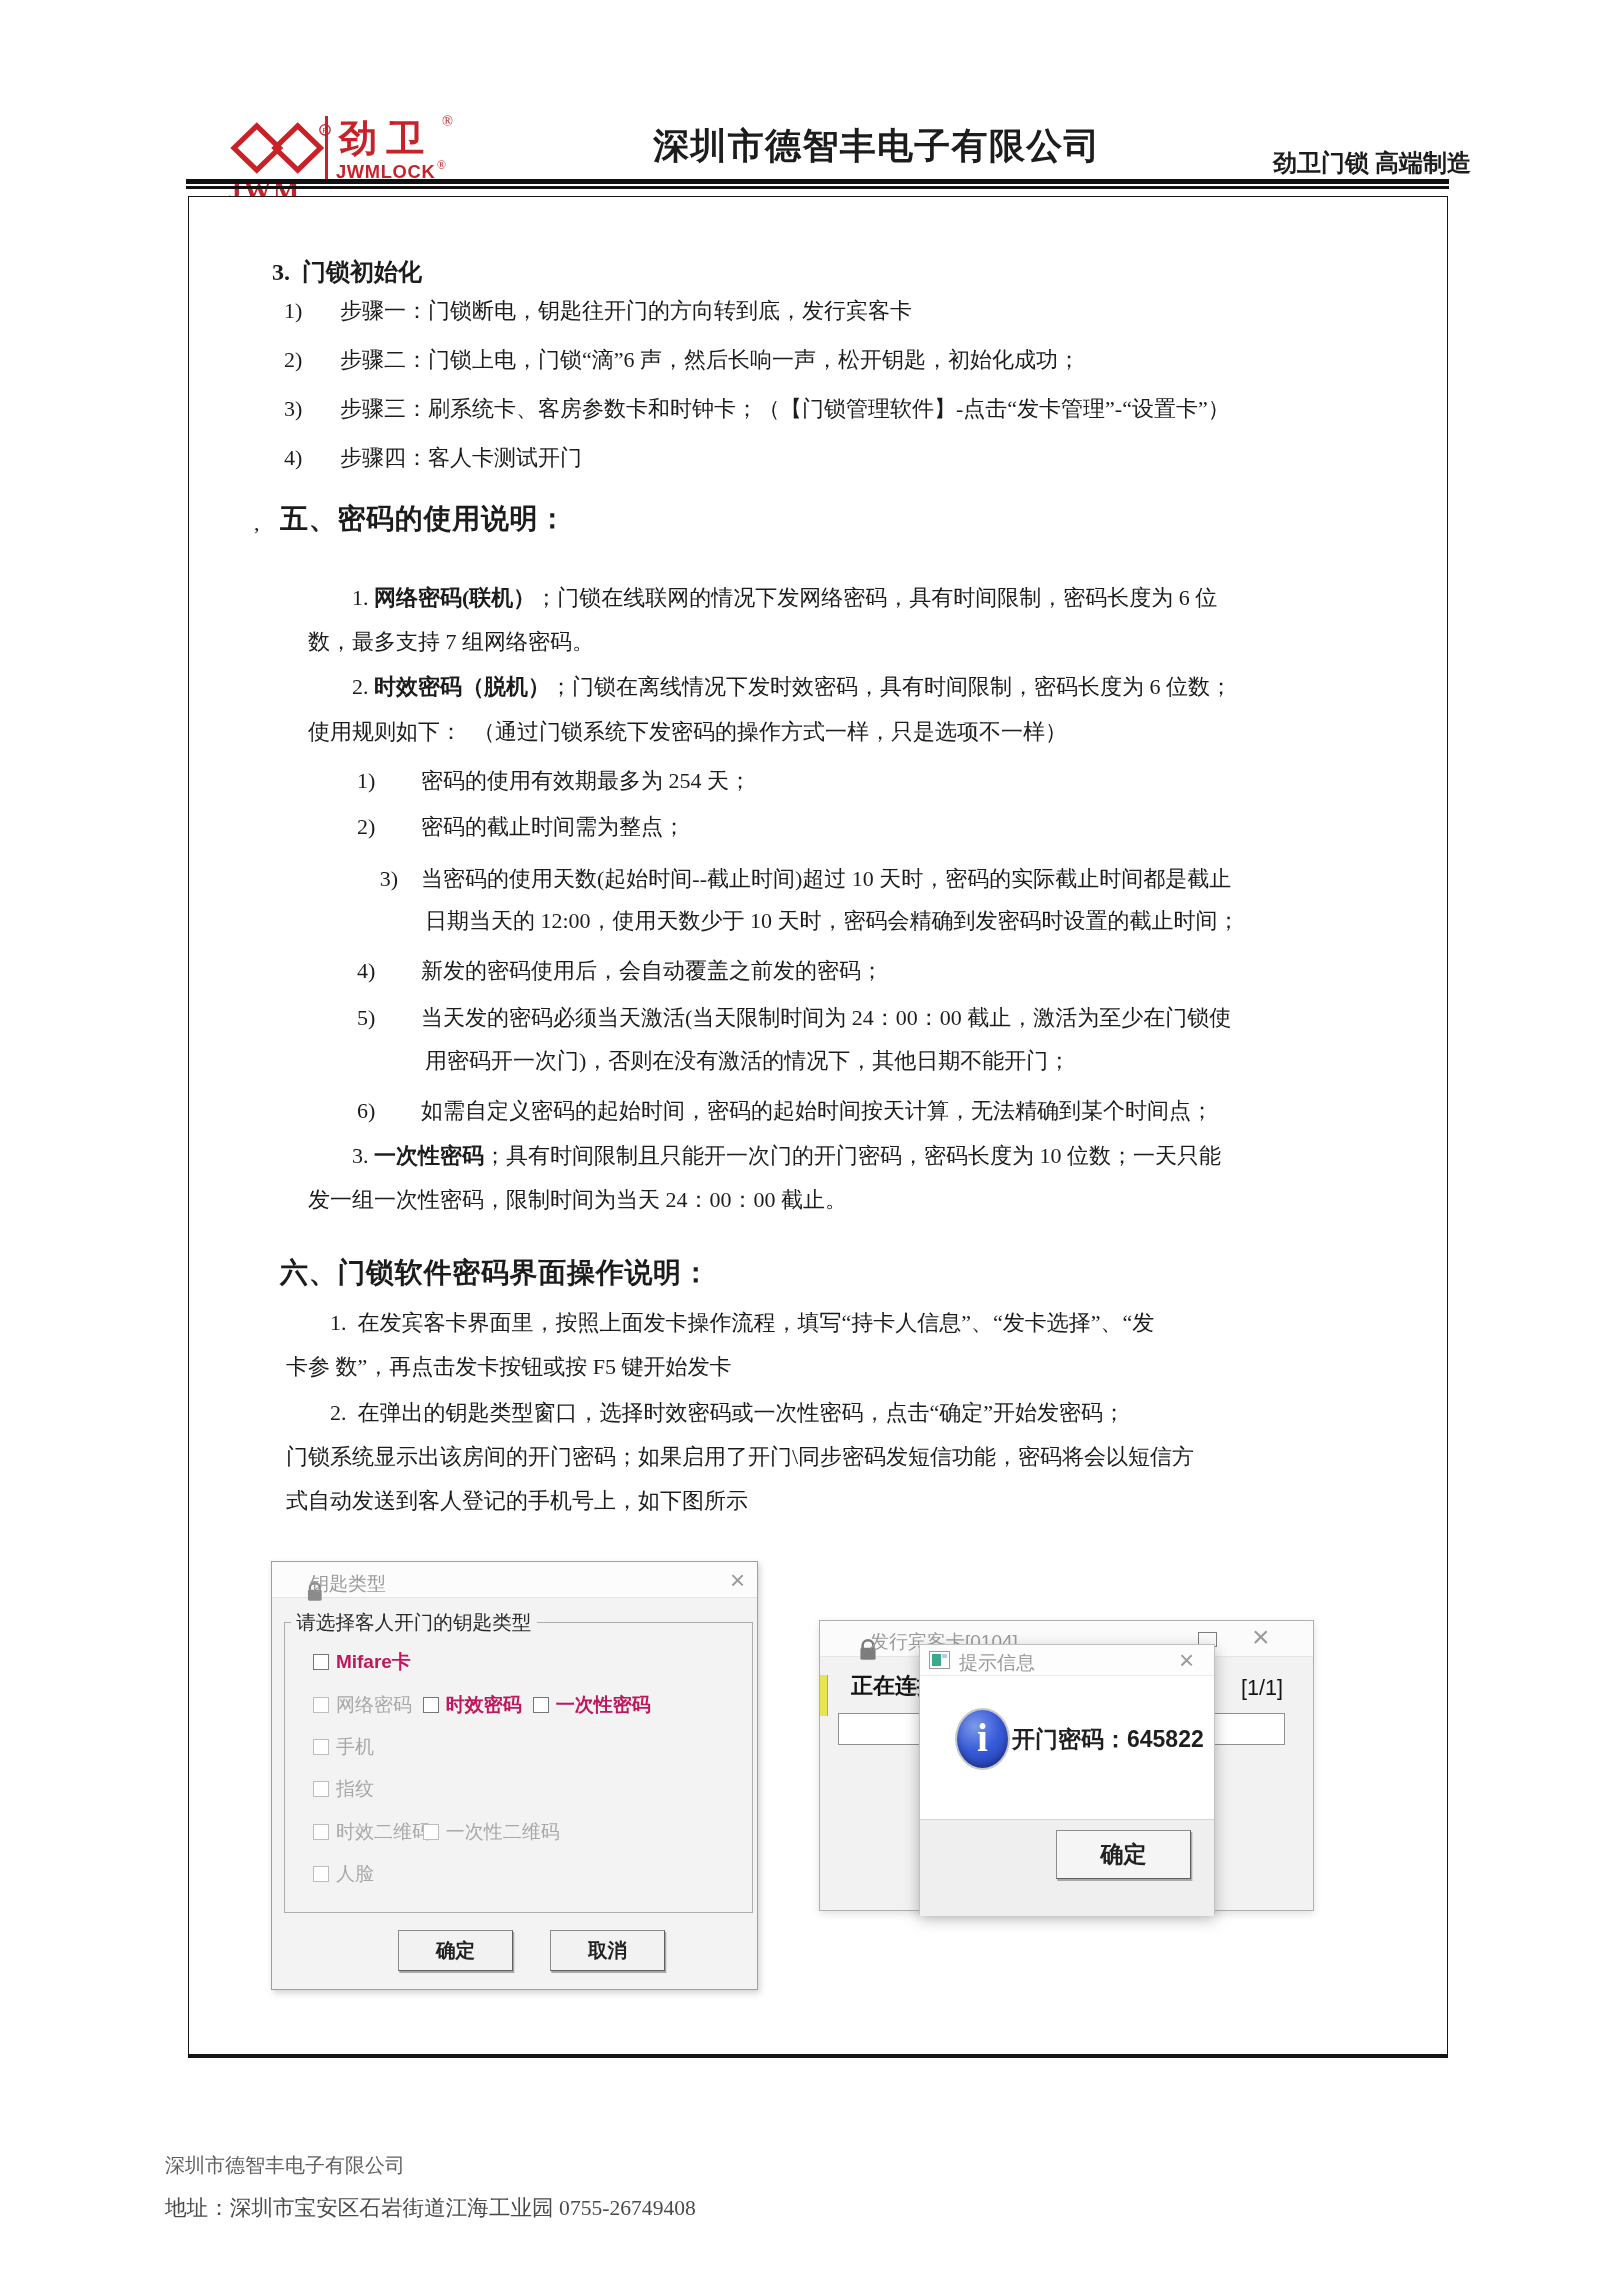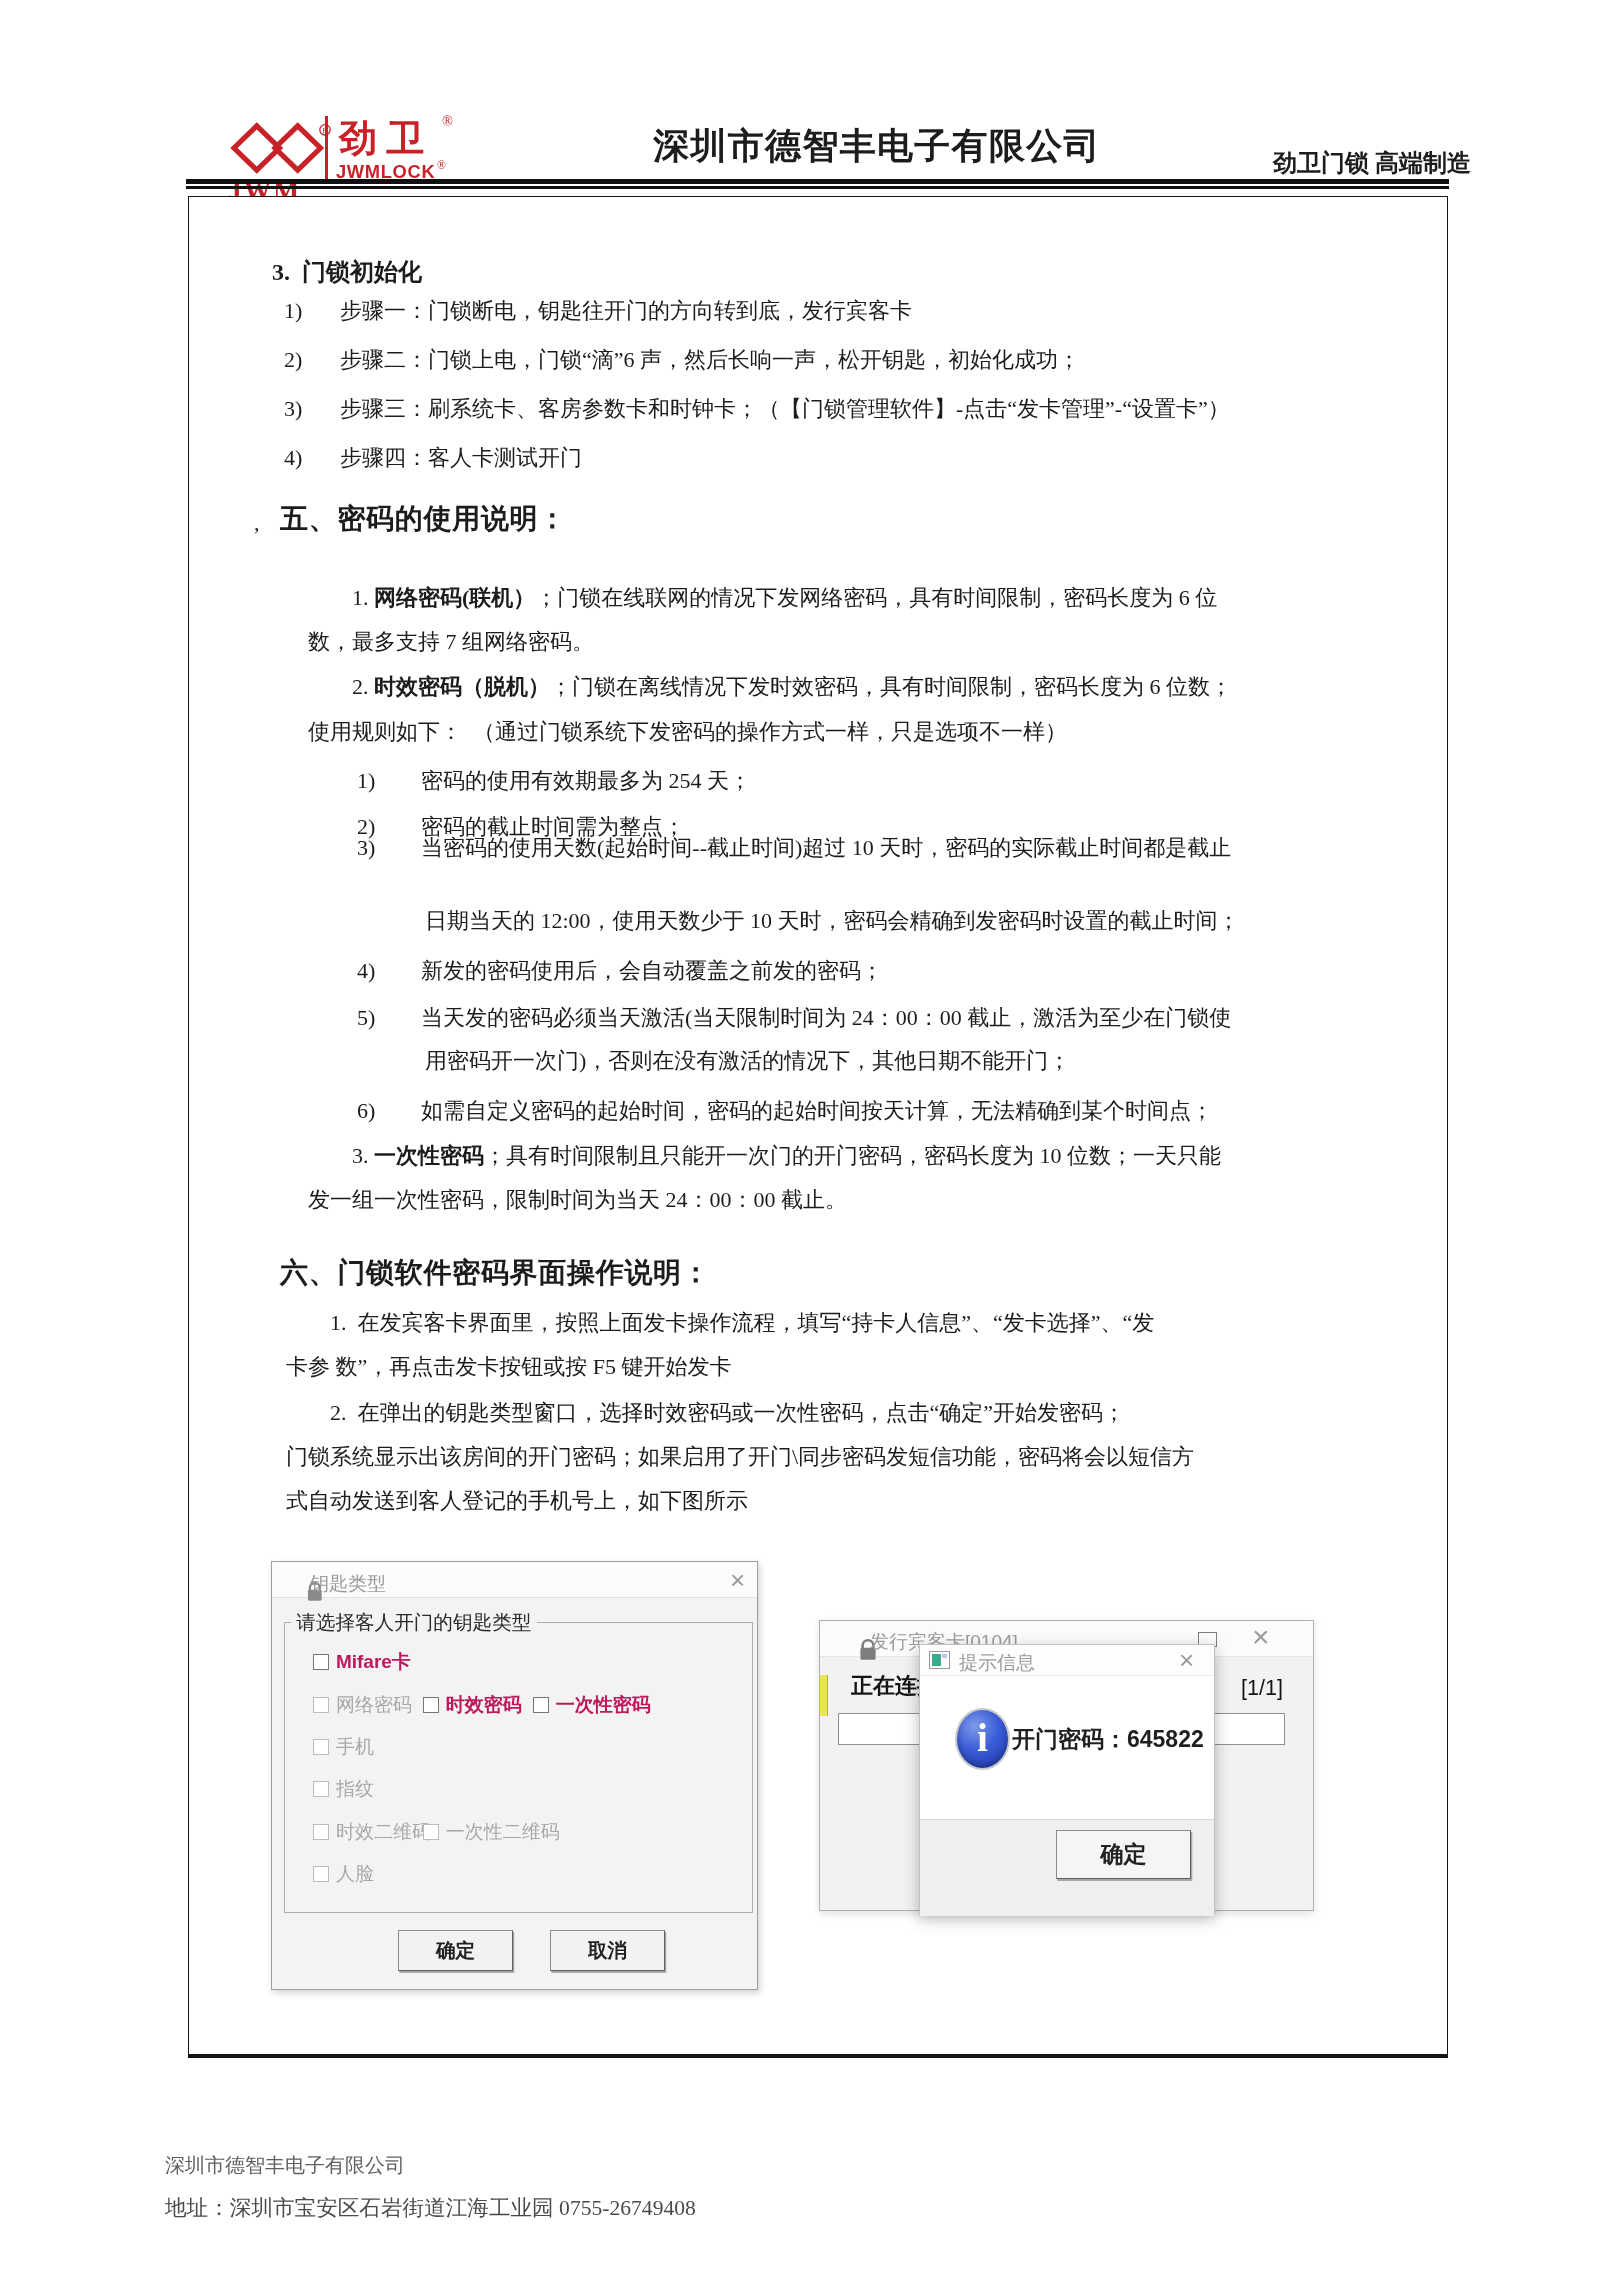--- a/index.html
+++ b/index.html
@@ -118,21 +118,21 @@
   <div class="abs line" style="left:286px;top:690px;">
     <span>使用规则如下：  （通过门锁系统下发密码的操作方式一样，只是选项不一样）</span>
   </div>
 
   <div class="abs line" style="left:335px;top:739px;">
     <span class="rulenum">1)</span><span>密码的使用有效期最多为 254 天；</span>
   </div>
   <div class="abs line" style="left:335px;top:785px;">
     <span class="rulenum">2)</span><span>密码的截止时间需为整点；</span>
   </div>
-  <div class="abs line" style="left:335px;top:806px;">
+  <div class="abs line" style="left:335px;top:837px;text-align:center;">
     <span class="rulenum">3)</span><span>当密码的使用天数(起始时间--截止时间)超过 10 天时，密码的实际截止时间都是截止</span>
   </div>
   <div class="abs line" style="left:403px;top:879px;">
     <span>日期当天的 12:00，使用天数少于 10 天时，密码会精确到发密码时设置的截止时间；</span>
   </div>
   <div class="abs line" style="left:335px;top:929px;">
     <span class="rulenum">4)</span><span>新发的密码使用后，会自动覆盖之前发的密码；</span>
   </div>
   <div class="abs line" style="left:335px;top:976px;">
     <span class="rulenum">5)</span><span>当天发的密码必须当天激活(当天限制时间为 24：00：00 截止，激活为至少在门锁使</span>

